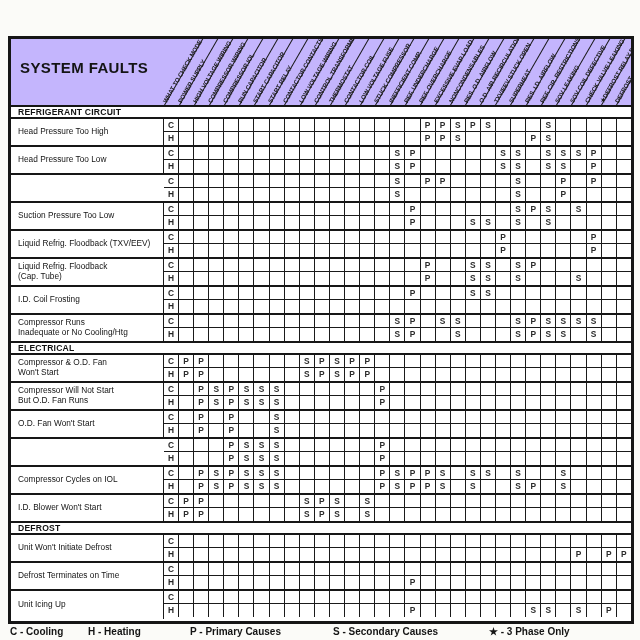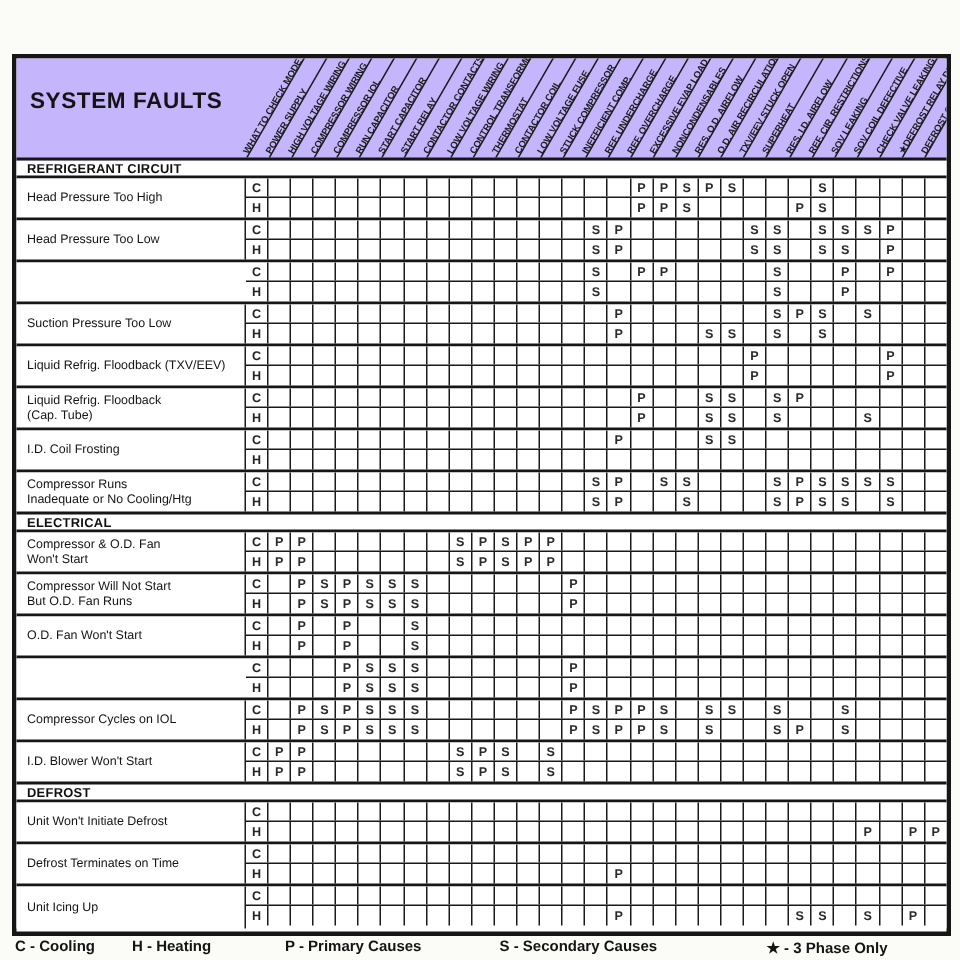--- a/index.html
+++ b/index.html
@@ -1301,14 +1301,14 @@
           <div class="cell"></div>
         </div>
       </div>
     </div>
 </div>
 <div id="footer">
     <div class="leg" style="left: 10px;">C - Cooling</div>
     <div class="leg" style="left: 88px;">H - Heating</div>
     <div class="leg" style="left: 190px;">P - Primary Causes</div>
     <div class="leg" style="left: 333px;">S - Secondary Causes</div>
-    <div class="leg" style="left: 511px;">★ - 3 Phase Only</div>
+    <div class="leg" style="left: 489px;">★ - 3 Phase Only</div>
   </div>
 
 </body></html>

